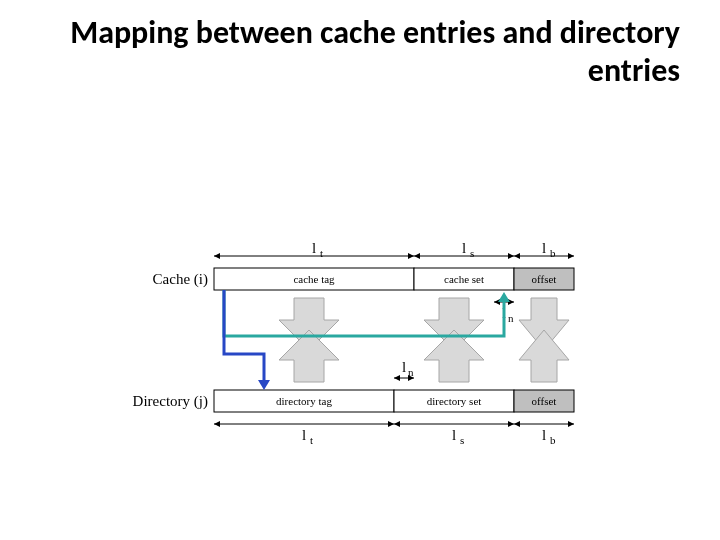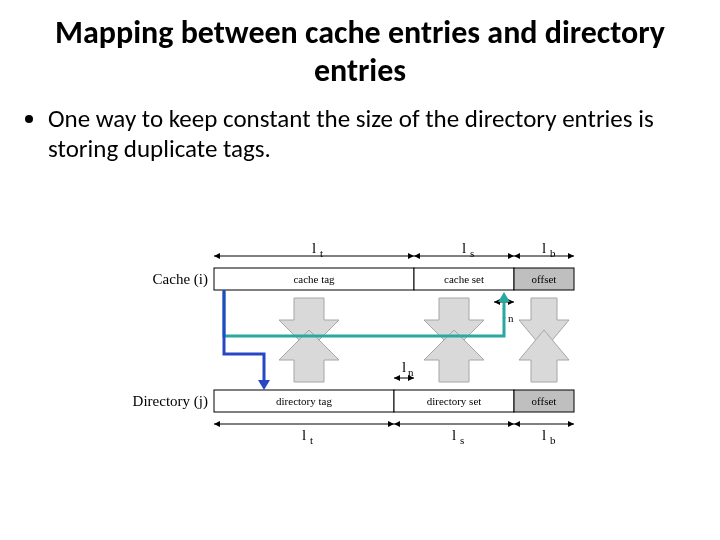--- a/index.html
+++ b/index.html
@@ -13,21 +13,21 @@
     overflow: hidden;
   }
   .slide {
     position: relative;
     width: 720px;
     height: 540px;
     box-sizing: border-box;
     padding-top: 14px;
   }
   .title {
-    text-align: center;
+    text-align: right;
     font-size: 32px;
     line-height: 38px;
     margin: 0 40px 14px 40px;
   }
   .bullets {
     margin: 0 24px;
     padding-left: 24px;
     font-size: 25px;
     line-height: 30px;
   }
@@ -47,23 +47,20 @@
   .roman { font-size: 15px; }
   .sub   { font-size: 11px; }
   .small { font-size: 11px; }
 </style>
 </head>
 <body>
 
 <div class="slide">
   <h1 class="title">Mapping between cache entries and directory entries</h1>
 
-  <ul class="bullets">
-    <li>One way to keep constant the size of the directory entries is storing duplicate tags.</li>
-  </ul>
 
   <div class="figure">
     <svg viewBox="0 0 480 210">
 
       <rect x="90" y="28" width="200" height="22" fill="#fff" stroke="#000"></rect>
       <rect x="290" y="28" width="100" height="22" fill="#fff" stroke="#000"></rect>
       <rect x="390" y="28" width="60" height="22" fill="#bfbfbf" stroke="#000"></rect>
 
       <text class="small" x="190" y="43" text-anchor="middle">cache tag</text>
       <text class="small" x="340" y="43" text-anchor="middle">cache set</text>

